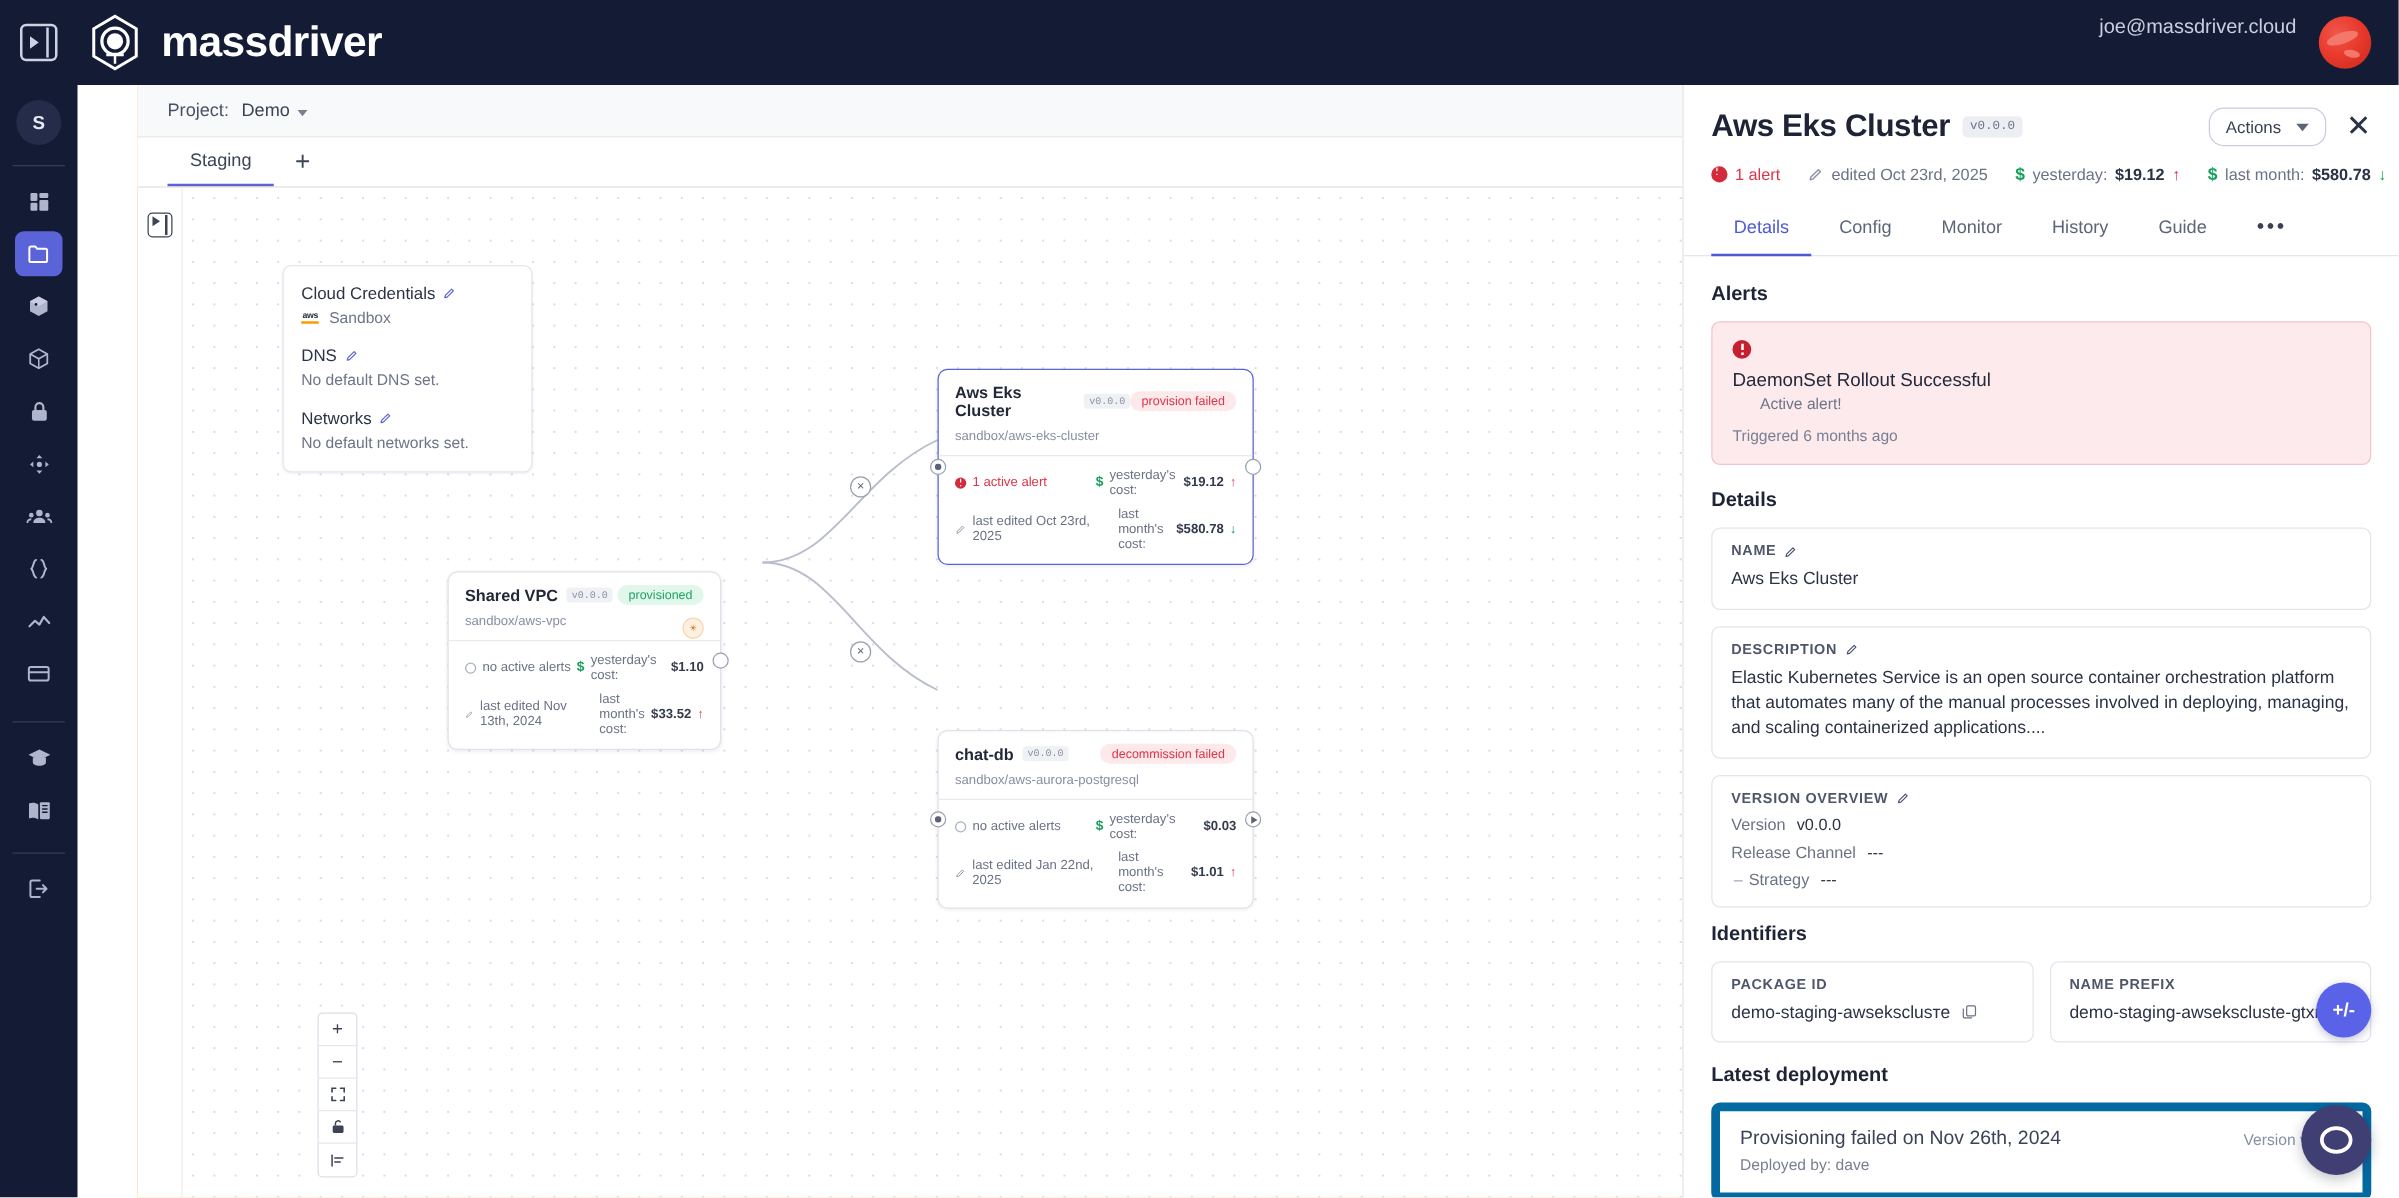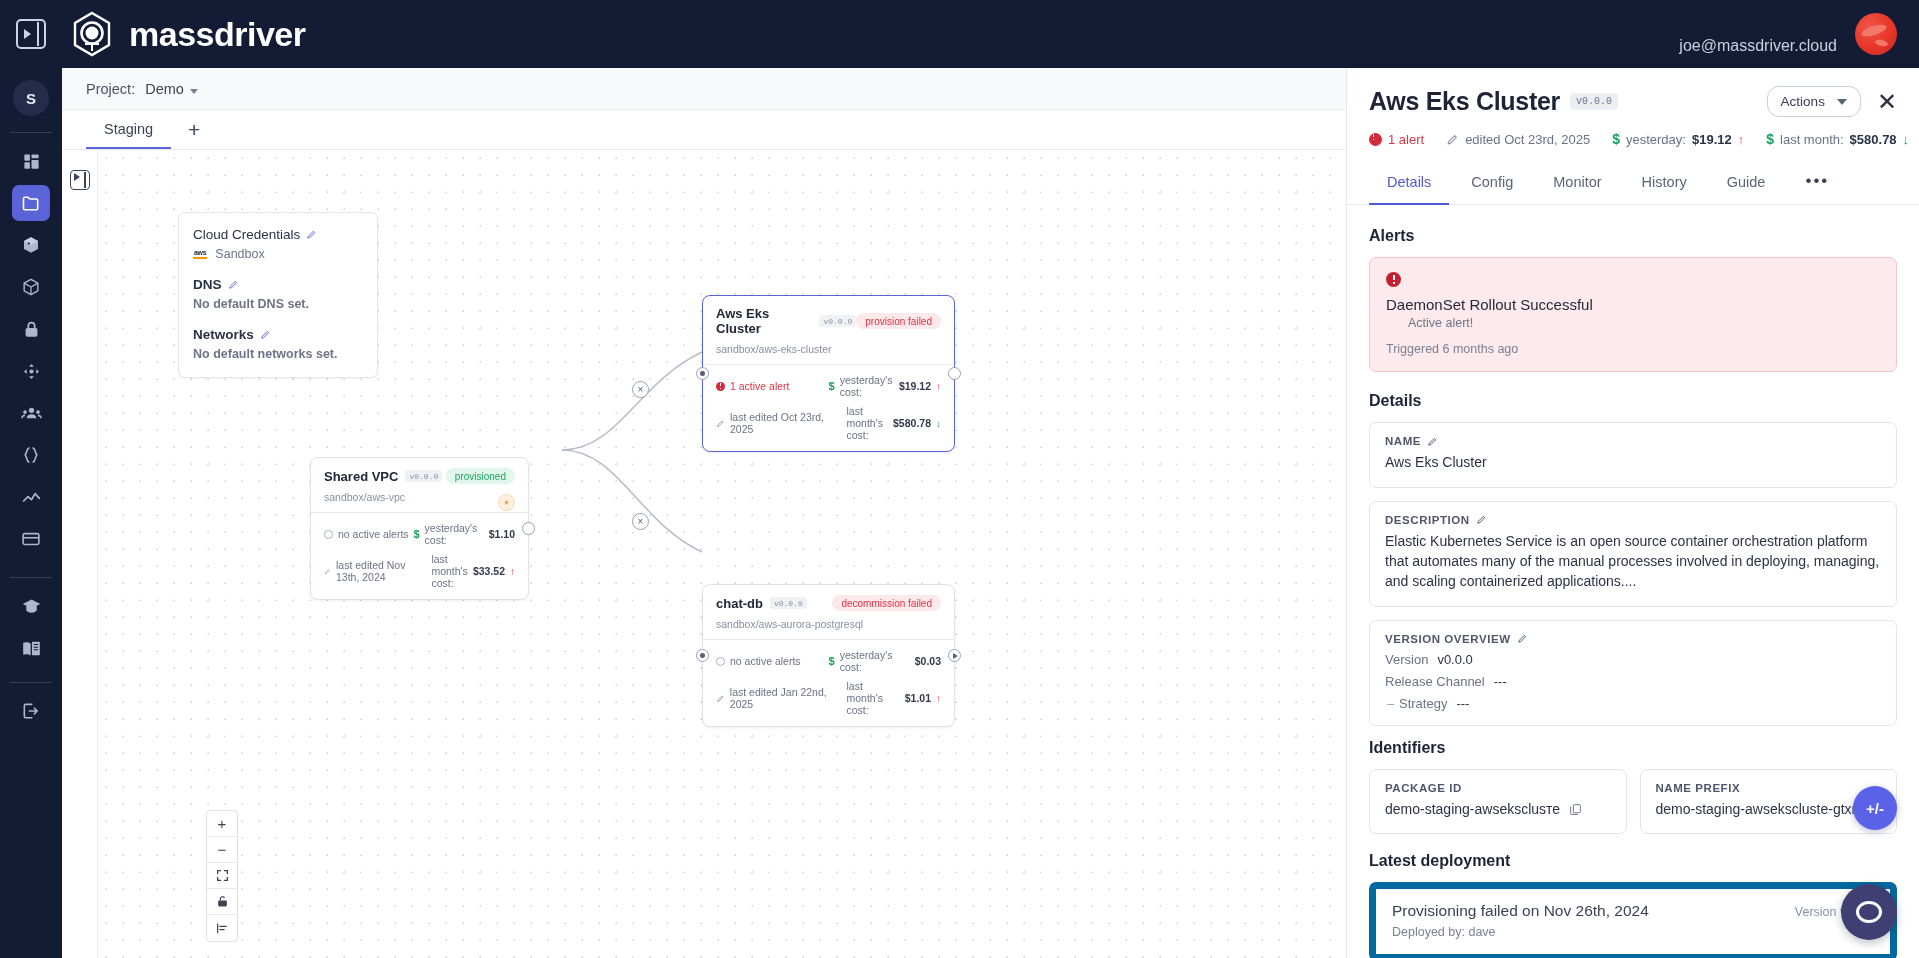--- a/index.html
+++ b/index.html
@@ -23,21 +23,21 @@
   .panel-toggle:after {
     content: ""; position: absolute; right: 5px; top: 1px; bottom: 1px;
     width: 2px; background: #cdd3e4;
   }
   .panel-toggle .tri {
     width: 0; height: 0; margin-left: 6px;
     border-left: 7px solid #cdd3e4; border-top: 5px solid transparent; border-bottom: 5px solid transparent;
   }
   .brand { display: flex; align-items: center; margin-left: 22px; gap: 13px; }
   .brand-text { color: #fff; font-size: 34px; font-weight: bold; letter-spacing: -0.5px; }
-  .topbar-right { margin-left: auto; display: flex; align-items: flex-end; gap: 18px; margin-right: 22px; }
+  .topbar-right { margin-left: auto; display: flex; align-items: flex-start; gap: 18px; margin-right: 22px; }
   .user-email { color: #c9cfe0; font-size: 16px; }
   .avatar {
     width: 42px; height: 42px; border-radius: 50%;
     background: radial-gradient(circle at 35% 32%, #f0564a 0%, #e8392b 48%, #c9281c 100%);
     position: relative; overflow: hidden; cursor: pointer;
   }
   .avatar:before {
     content:""; position:absolute; width:26px; height:9px; background:#f4776b;
     border-radius:50%; top:13px; left:6px; transform: rotate(-18deg);
   }
@@ -62,21 +62,21 @@
   .rail-sep { width: 42px; height: 1px; background: #343c5c; margin: 2px 0 10px; }
   .rail-item {
     width: 38px; height: 36px; border-radius: 7px; display: flex;
     align-items: center; justify-content: center; margin-bottom: 6px; cursor: pointer;
   }
   .rail-item.active { background: #5a63d8; }
   .rail-item svg { display: block; }
   .rail-spacer { flex: 1; }
 
   
-  .main { flex: 1; display: flex; flex-direction: column; min-width: 0; position: relative; background:#fdba74; }
+  .main { flex: 1; display: flex; flex-direction: column; min-width: 0; position: relative; background:#fdba74;margin-left:48px; }
   .project-bar {
     height: 42px; background: #f8f9fb; border-bottom: 1px solid #e6e8ee;
     display: flex; align-items: center; padding-left: 24px; gap: 10px; flex: 0 0 42px;
   }
   .project-label { font-size: 14.5px; color: #4a5164; }
   .project-value { font-size: 14.5px; color: #3c4354; cursor: pointer; }
   .chev { display:inline-block; width:0;height:0; margin-left:6px;
     border-left:4px solid transparent;border-right:4px solid transparent;border-top:5px solid #7a8094; }
 
   .env-tabs {
@@ -118,21 +118,21 @@
   }
 
   
   .info-card {
     position: absolute; left: 80px; top: 62px; width: 200px;
     background: #fff; border: 1px solid #e3e6ed; border-radius: 7px;
     padding: 14px 14px 16px; box-shadow: 0 1px 2px rgba(20,27,52,.05);
   }
   .info-head { font-size: 13.5px; color: #2b3245; display:flex; align-items:center; gap:6px; }
   .info-sub { font-size: 12.5px; color: #6d7488; margin-top: 5px; display:flex; align-items:center; gap:8px; }
-  .info-group + .info-group { margin-top: 16px; font-weight: bold; }
+  .info-group + .info-group { margin-top: 16px; }
   .aws-badge {
     display:inline-flex; align-items:center; justify-content:center;
     font-size: 7px; font-weight: bold; color: #232f3e; letter-spacing:-.3px;
     border-bottom: 2px solid #ff9900; padding: 0 1px 1px; line-height: 1;
   }
   .pencil { width: 11px; height: 11px; display:inline-block; }
 
   
   .node {
     position: absolute; background: #fff; border: 1px solid #dfe2ea; border-radius: 8px;

